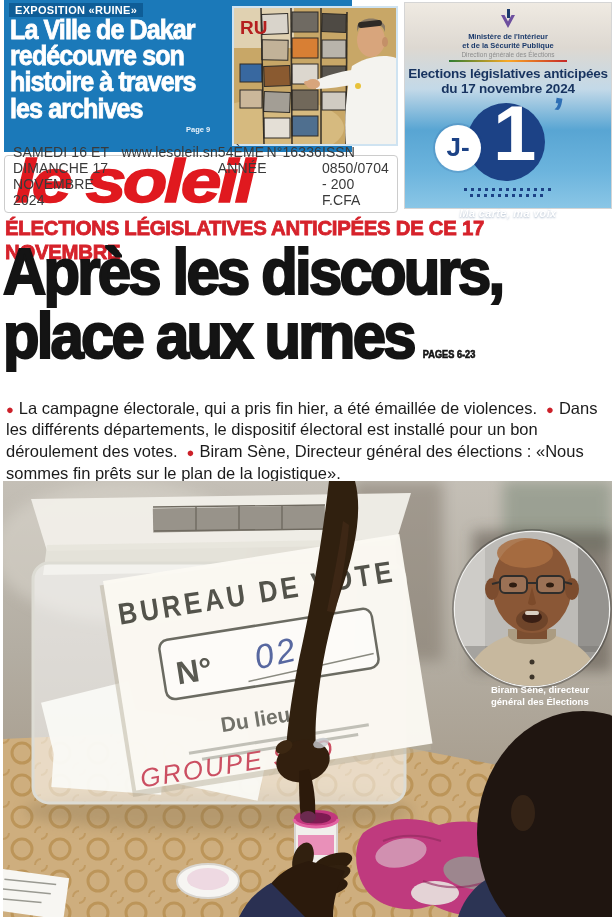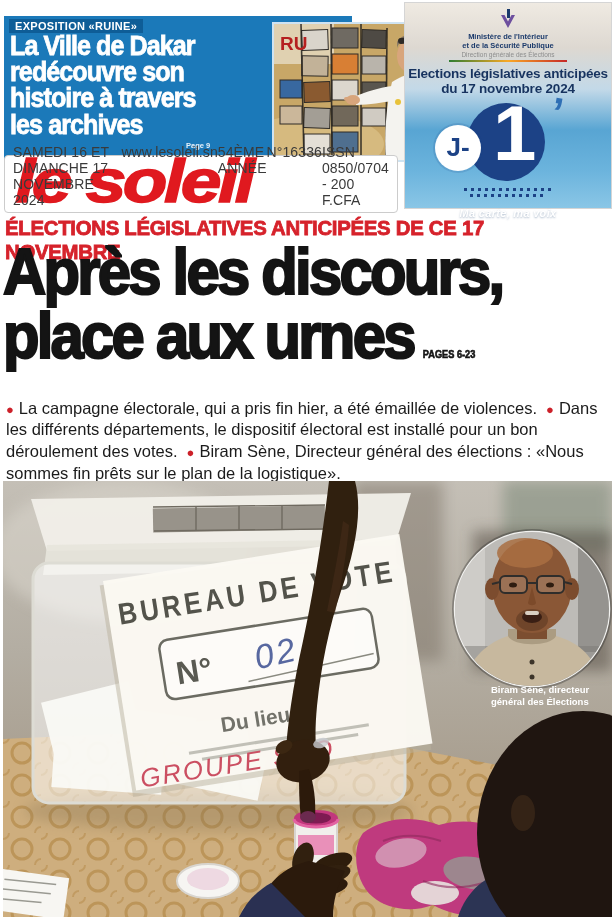--- a/index.html
+++ b/index.html
@@ -1,29 +1,29 @@
 <!DOCTYPE html>
 <html><head>
 <meta charset="utf-8">
 <style>
   html,body{margin:0;padding:0;background:#ffffff;}
   #page{position:relative;width:615px;height:919px;background:#ffffff;overflow:hidden;
         font-family:"Liberation Sans",sans-serif;}
 
   
-  .panel-left{position:absolute;left:4px;top:16px;width:348px;height:152px;background:#1b79b9;}
+  .panel-left{position:absolute;left:4px;top:0;width:348px;height:152px;background:#1b79b9;}
   .expo-badge{position:absolute;left:5px;top:3px;background:#0e5d97;color:#fff;
               font-size:11px;font-weight:bold;padding:1px 6px;letter-spacing:.3px;}
   .expo-headline{position:absolute;left:6px;top:17px;width:240px;color:#fff;font-weight:bold;
                  font-size:27px;line-height:.97;letter-spacing:-1px;
                  transform:scaleX(.93);transform-origin:left top;-webkit-text-stroke:.8px #fff;}
   .expo-headline .hl-line{display:block;}
   .expo-pageref{position:absolute;left:182px;top:125px;color:#e8f2fa;font-size:7.5px;font-weight:bold;}
   .expo-photo{position:absolute;left:228px;top:6px;width:166px;height:140px;
-              border:2px solid #cfe3f1;box-sizing:border-box;background:#0f766e;margin-left:40px;}
+              border:2px solid #cfe3f1;box-sizing:border-box;background:#0f766e;}
 
   
   .panel-right{position:absolute;left:404px;top:2px;width:208px;height:207px;
                background:linear-gradient(180deg,#efeae2 0%,#ddd8d1 22%,#c3d9e8 42%,#58a5d3 62%,#6cb4dd 82%,#8ac6e6 100%);
                border:1px solid #d5d5d5;box-sizing:border-box;text-align:center;}
   .ministry{padding-top:6px;text-align:center;}
   .min-l12{color:#1b3a6b;font-size:7.5px;font-weight:bold;line-height:1.15;}
   .min-l3{color:#8d8d8d;font-size:6.5px;margin-top:1px;}
   .tricolor{width:118px;height:2px;margin:2px auto 0;
             background:linear-gradient(90deg,#2e7d32 0%,#f9a825 50%,#c62828 100%);}

